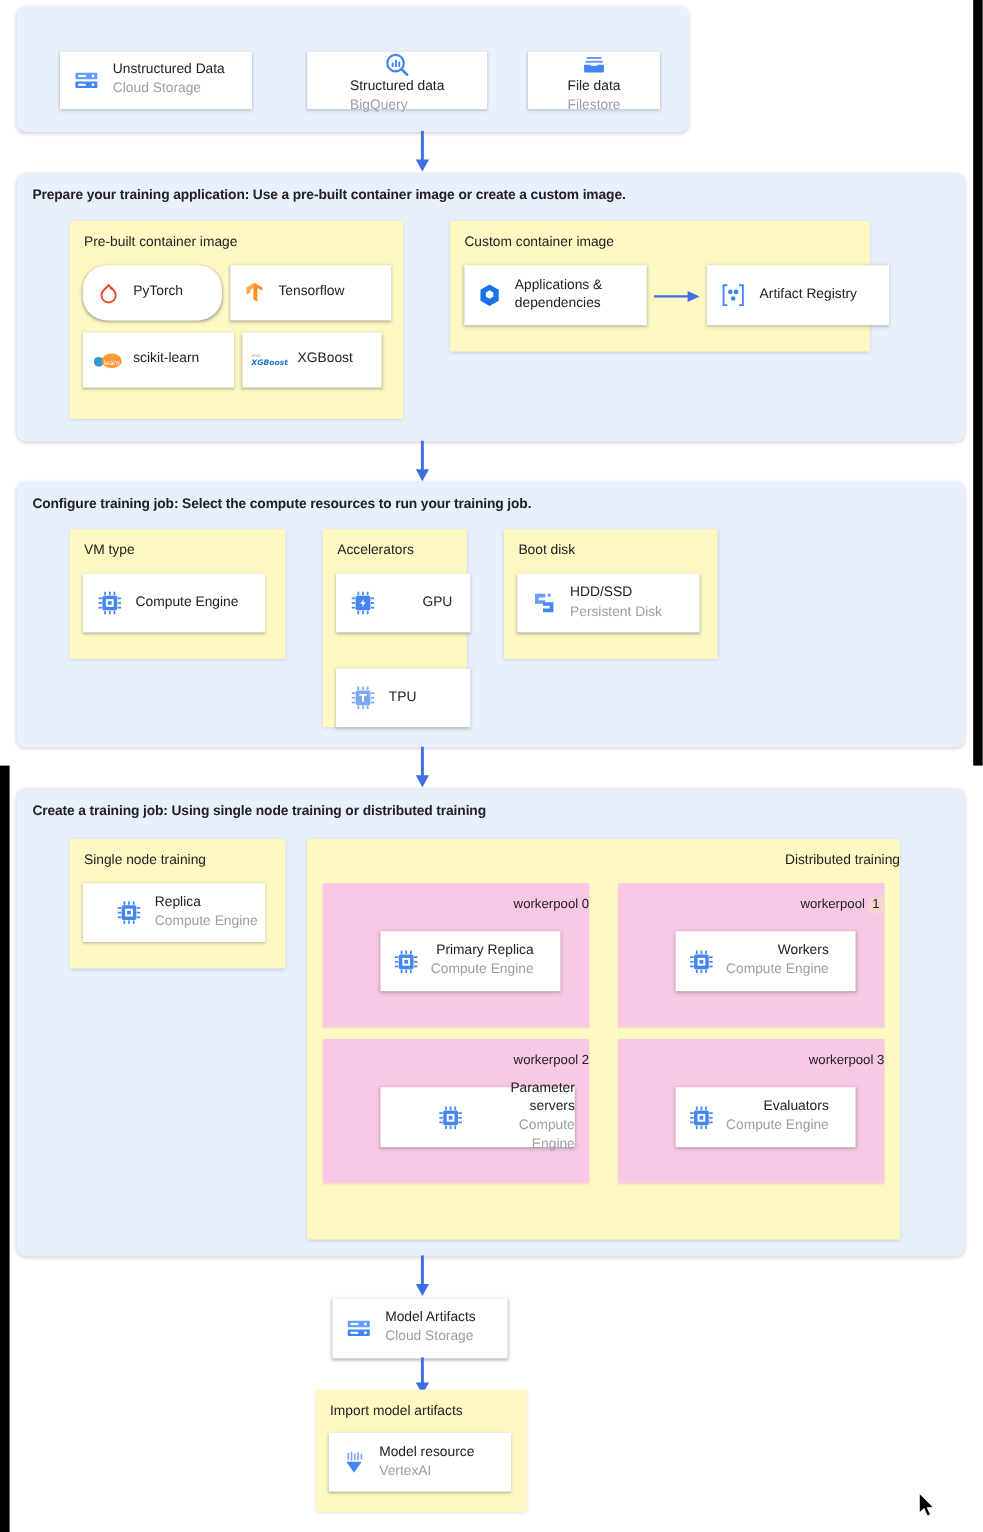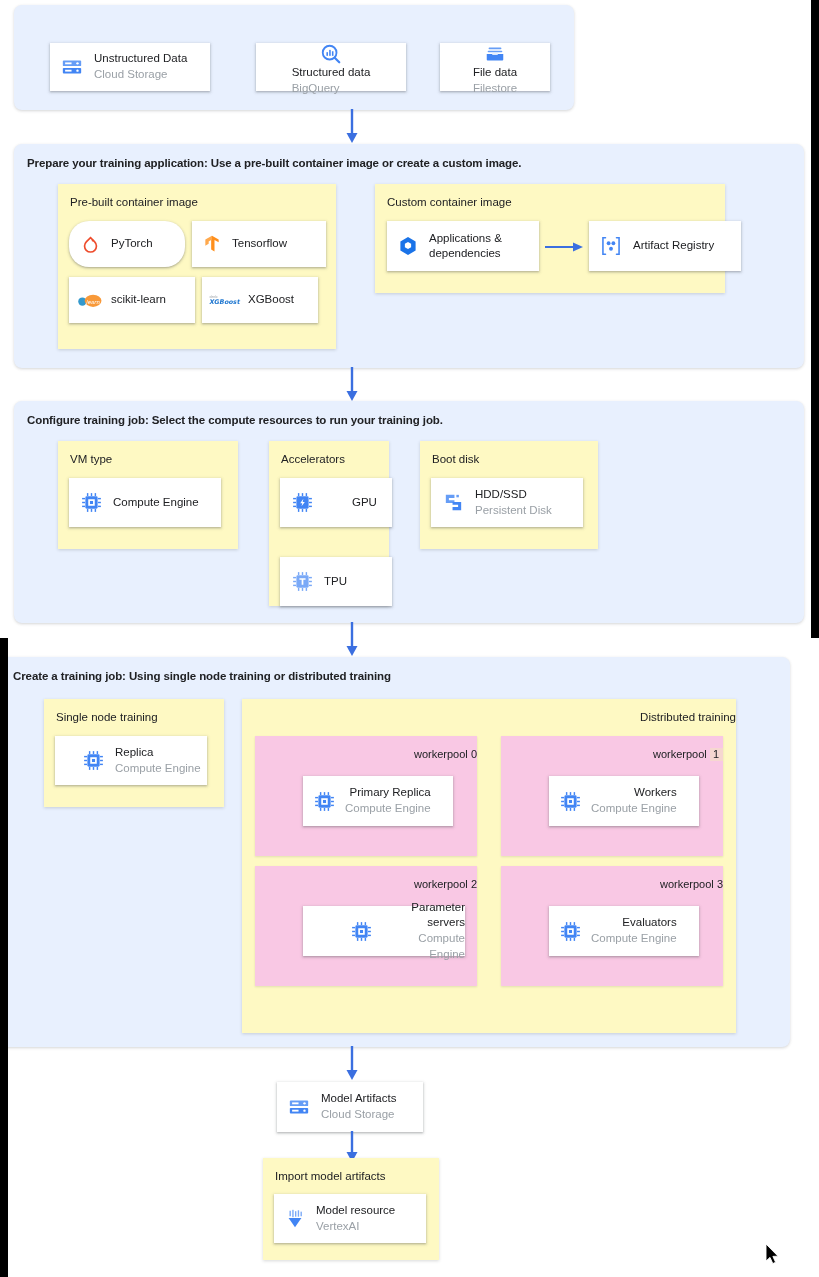--- a/index.html
+++ b/index.html
@@ -359,21 +359,21 @@
     </div>
   </div>
 
   <div class="arrow-v" style="left:338px; top:622px;">
     <svg width="28" height="36" viewBox="0 0 28 36">
       <line x1="14" y1="0" x2="14" y2="26" stroke="#3b6fe0" stroke-width="2.4"></line>
       <path d="M14 34 L8.5 24 L19.5 24 Z" fill="#3b6fe0"></path>
     </svg>
   </div>
 
-  <div class="stage" style="left:0; top:657px; width:790px; height:390px;">
+  <div class="stage" style="left:14px; top:657px; width:790px; height:390px;">
     <div class="stage-title">Create a training job: Using single node training or distributed training</div>
 
     <div class="group" style="left:44px; top:42px; width:180px; height:108px;">
       <div class="group-title">Single node training</div>
       <div class="card" style="left:11px; top:37px; width:152px; height:49px;padding-left:16px;">
         <div class="ico" style="width:44px;">
           <svg width="23" height="23" viewBox="0 0 24 24">
             <rect x="5.6" y="5.6" width="12.8" height="12.8" rx="1.4" fill="#4285f4"></rect>
             <rect x="8.6" y="8.6" width="6.8" height="6.8" fill="#ffffff"></rect>
             <rect x="10.4" y="10.4" width="3.2" height="3.2" fill="#4285f4"></rect>

